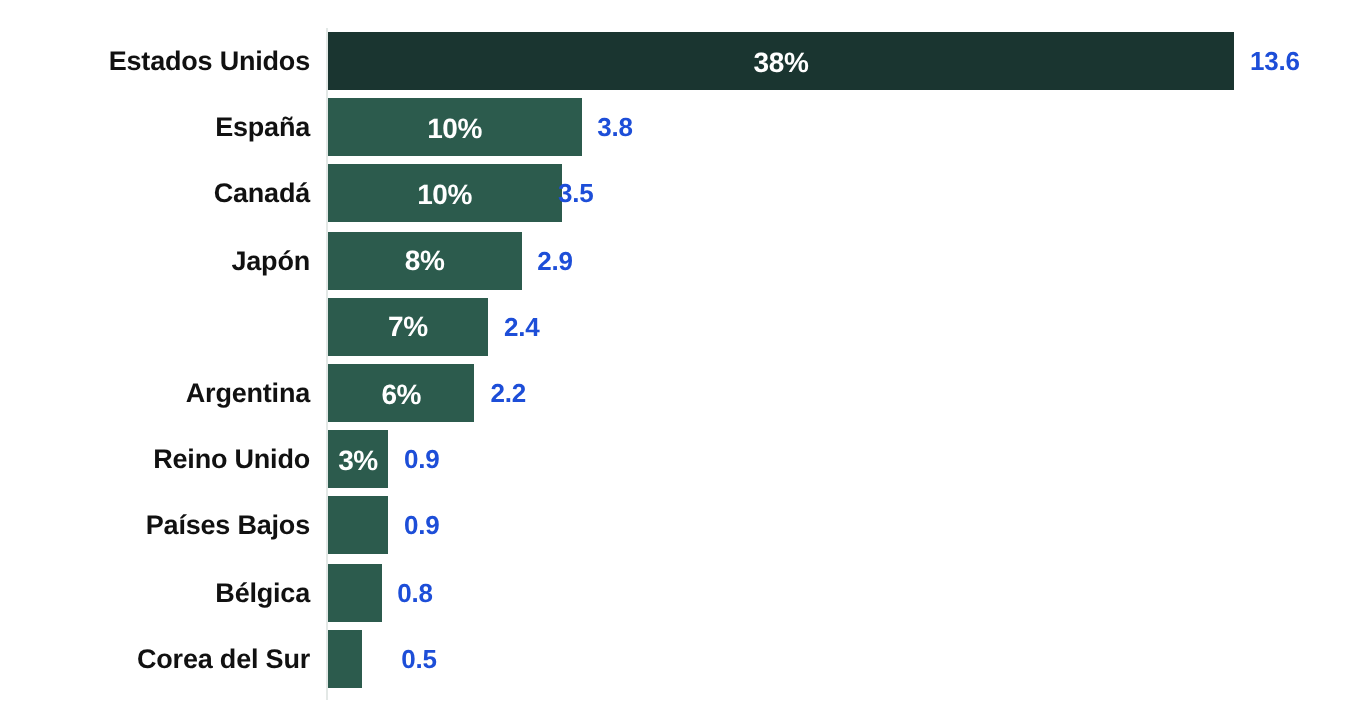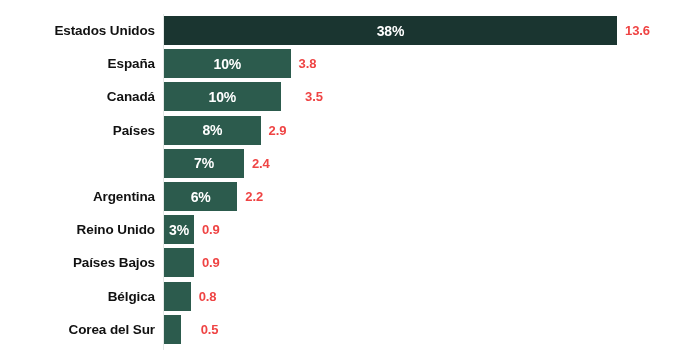--- a/index.html
+++ b/index.html
@@ -81,21 +81,21 @@
     white-space: nowrap;
   }
   .val-label {
     position: absolute;
     top: 0;
     height: 33.2px;
     display: flex;
     align-items: center;
     font-size: 13px;
     font-weight: bold;
-    color: #ef4444;
+    color: #1d4ed8;
     letter-spacing: -0.1px;
     white-space: nowrap;
   }
 </style>
 </head>
 <body>
 
 <div id="chart-root">
   <div id="plot-area">
     <div class="axis-line"></div>
@@ -117,24 +117,24 @@
         </div>
         <div class="val-label" style="left: 298.574px;">3.8</div>
       </div>
       <div class="bar-row" style="top: 80.4px;">
         <div class="cat-label">Canadá</div>
         <div class="bar-wrap" style="width: 116.581px;">
           <div class="bar" style="width: 116.581px; background: rgb(44, 91, 77);">
             <span class="pct-label">10%</span>
           </div>
         </div>
-        <div class="val-label" style="left: 305px; text-align: center;">3.5</div>
+        <div class="val-label" style="left: 279px; text-align: center;">3.5</div>
       </div>
       <div class="bar-row" style="top: 113.6px;">
-        <div class="cat-label">Países</div>
+        <div class="cat-label">Japón</div>
         <div class="bar-wrap" style="width: 96.5956px;">
           <div class="bar" style="width: 96.5956px; background: rgb(44, 91, 77);">
             <span class="pct-label">8%</span>
           </div>
         </div>
         <div class="val-label" style="left: 268.596px;">2.9</div>
       </div>
       <div class="bar-row" style="top: 146.8px;">
         <div class="bar-wrap" style="width: 79.9412px;">
           <div class="bar" style="width: 79.9412px; background: rgb(44, 91, 77);">

